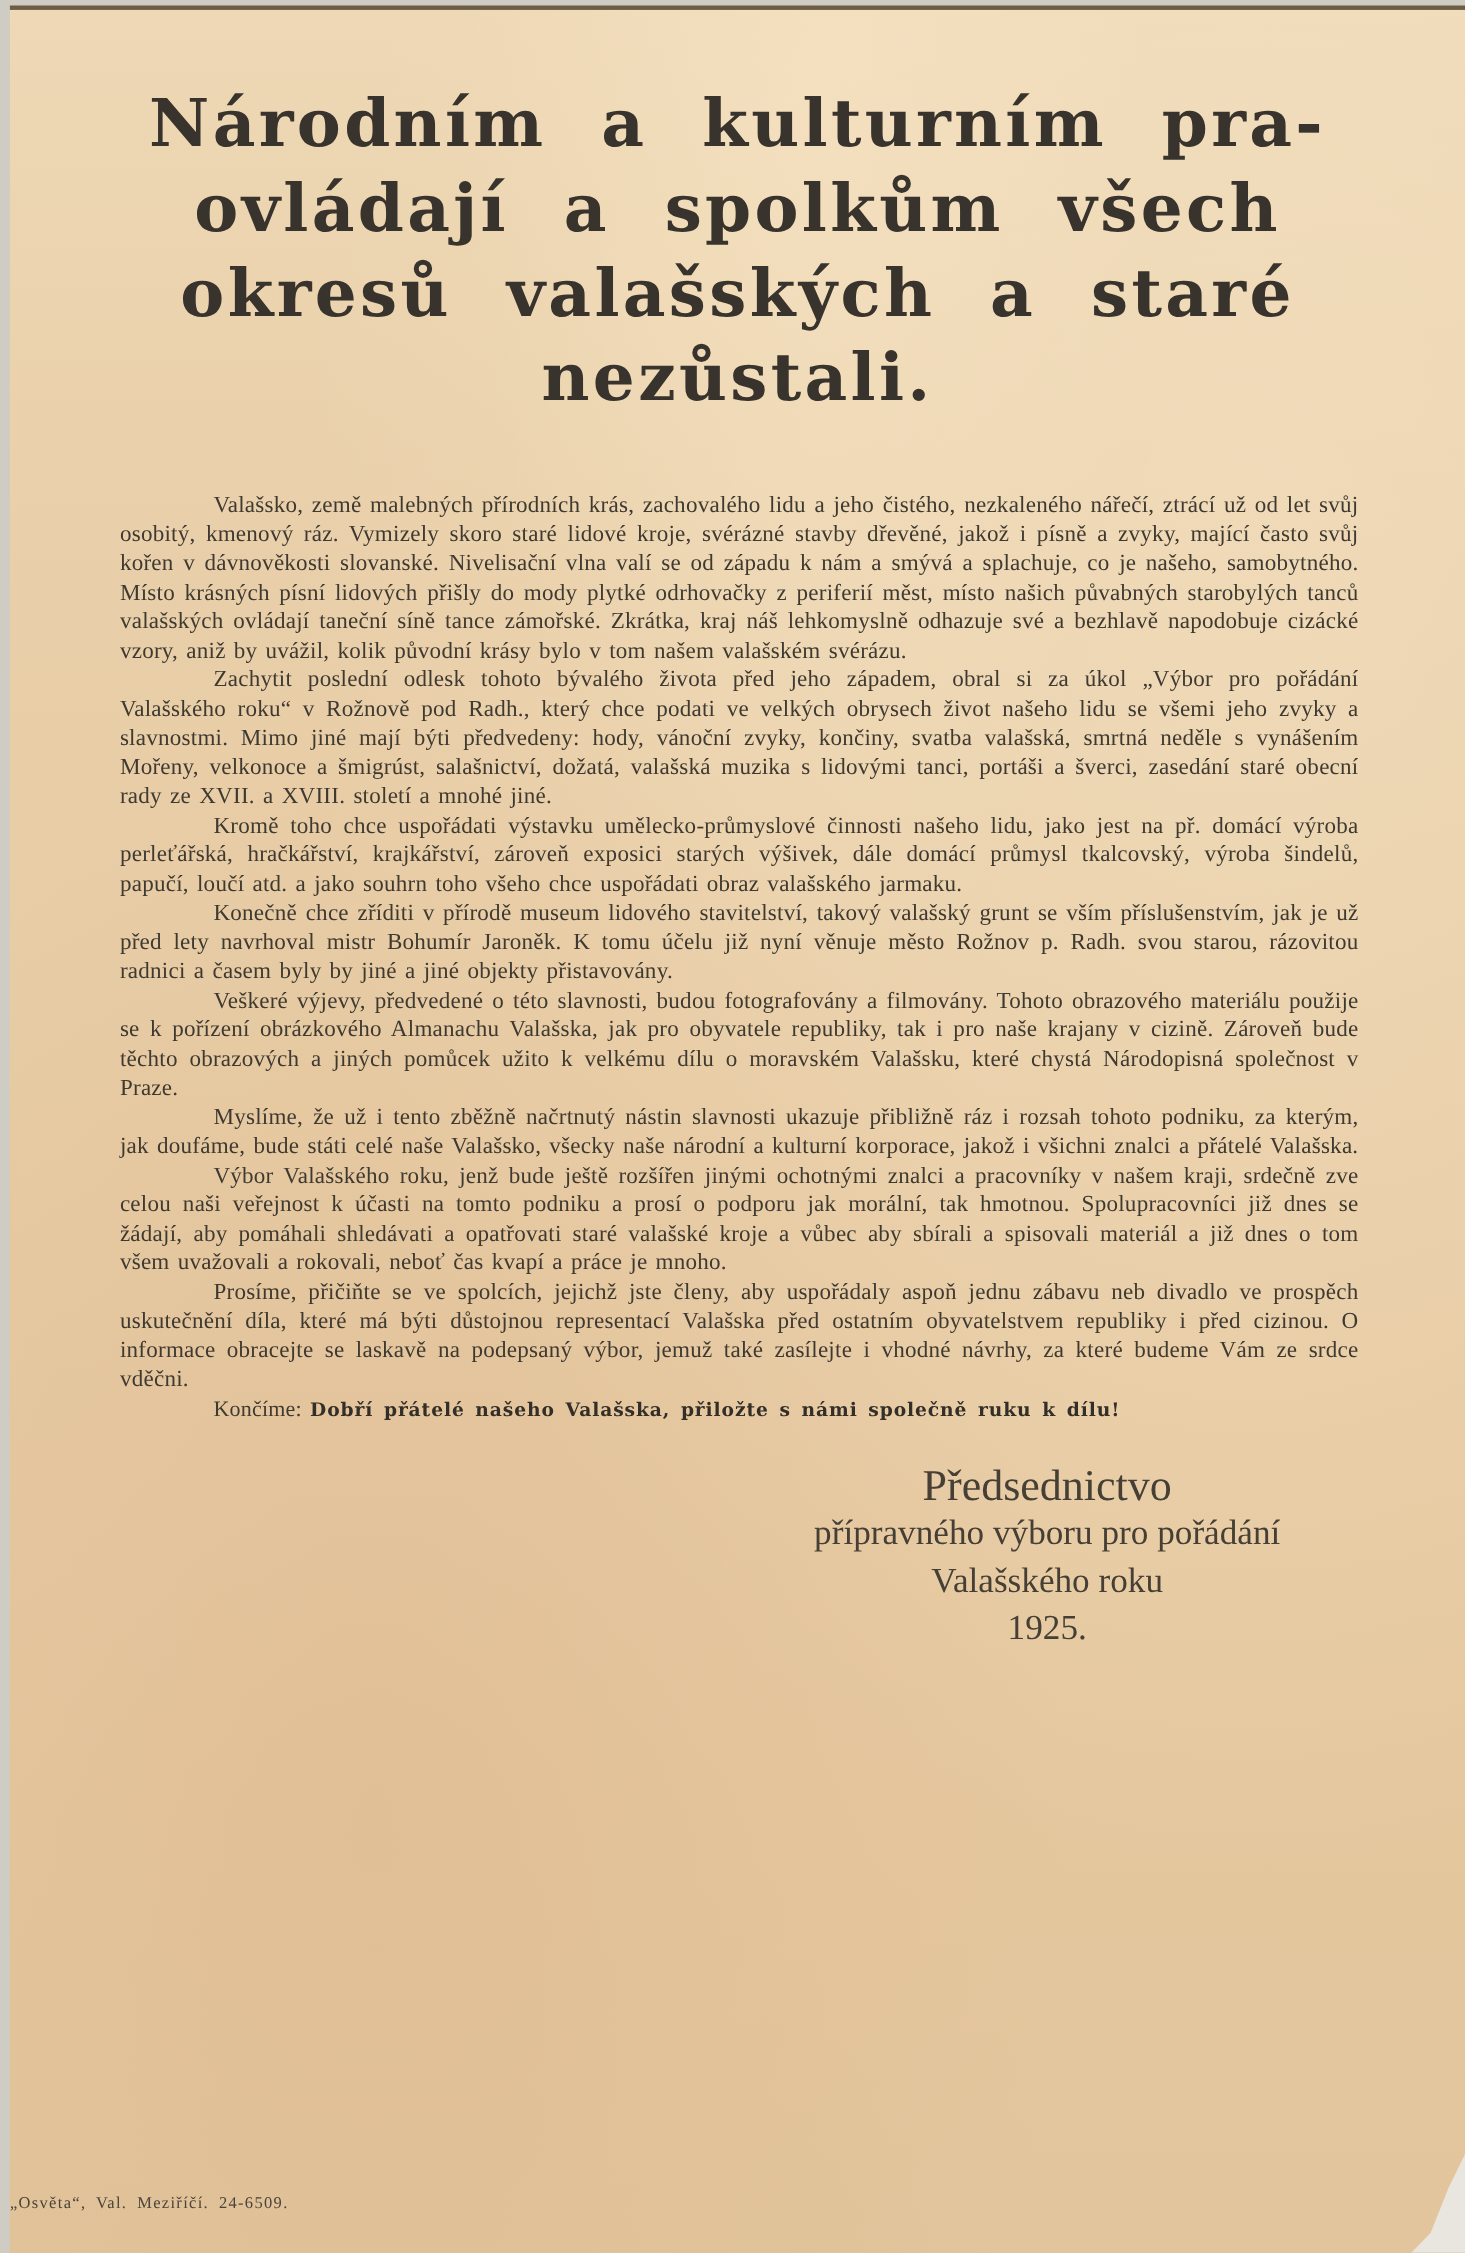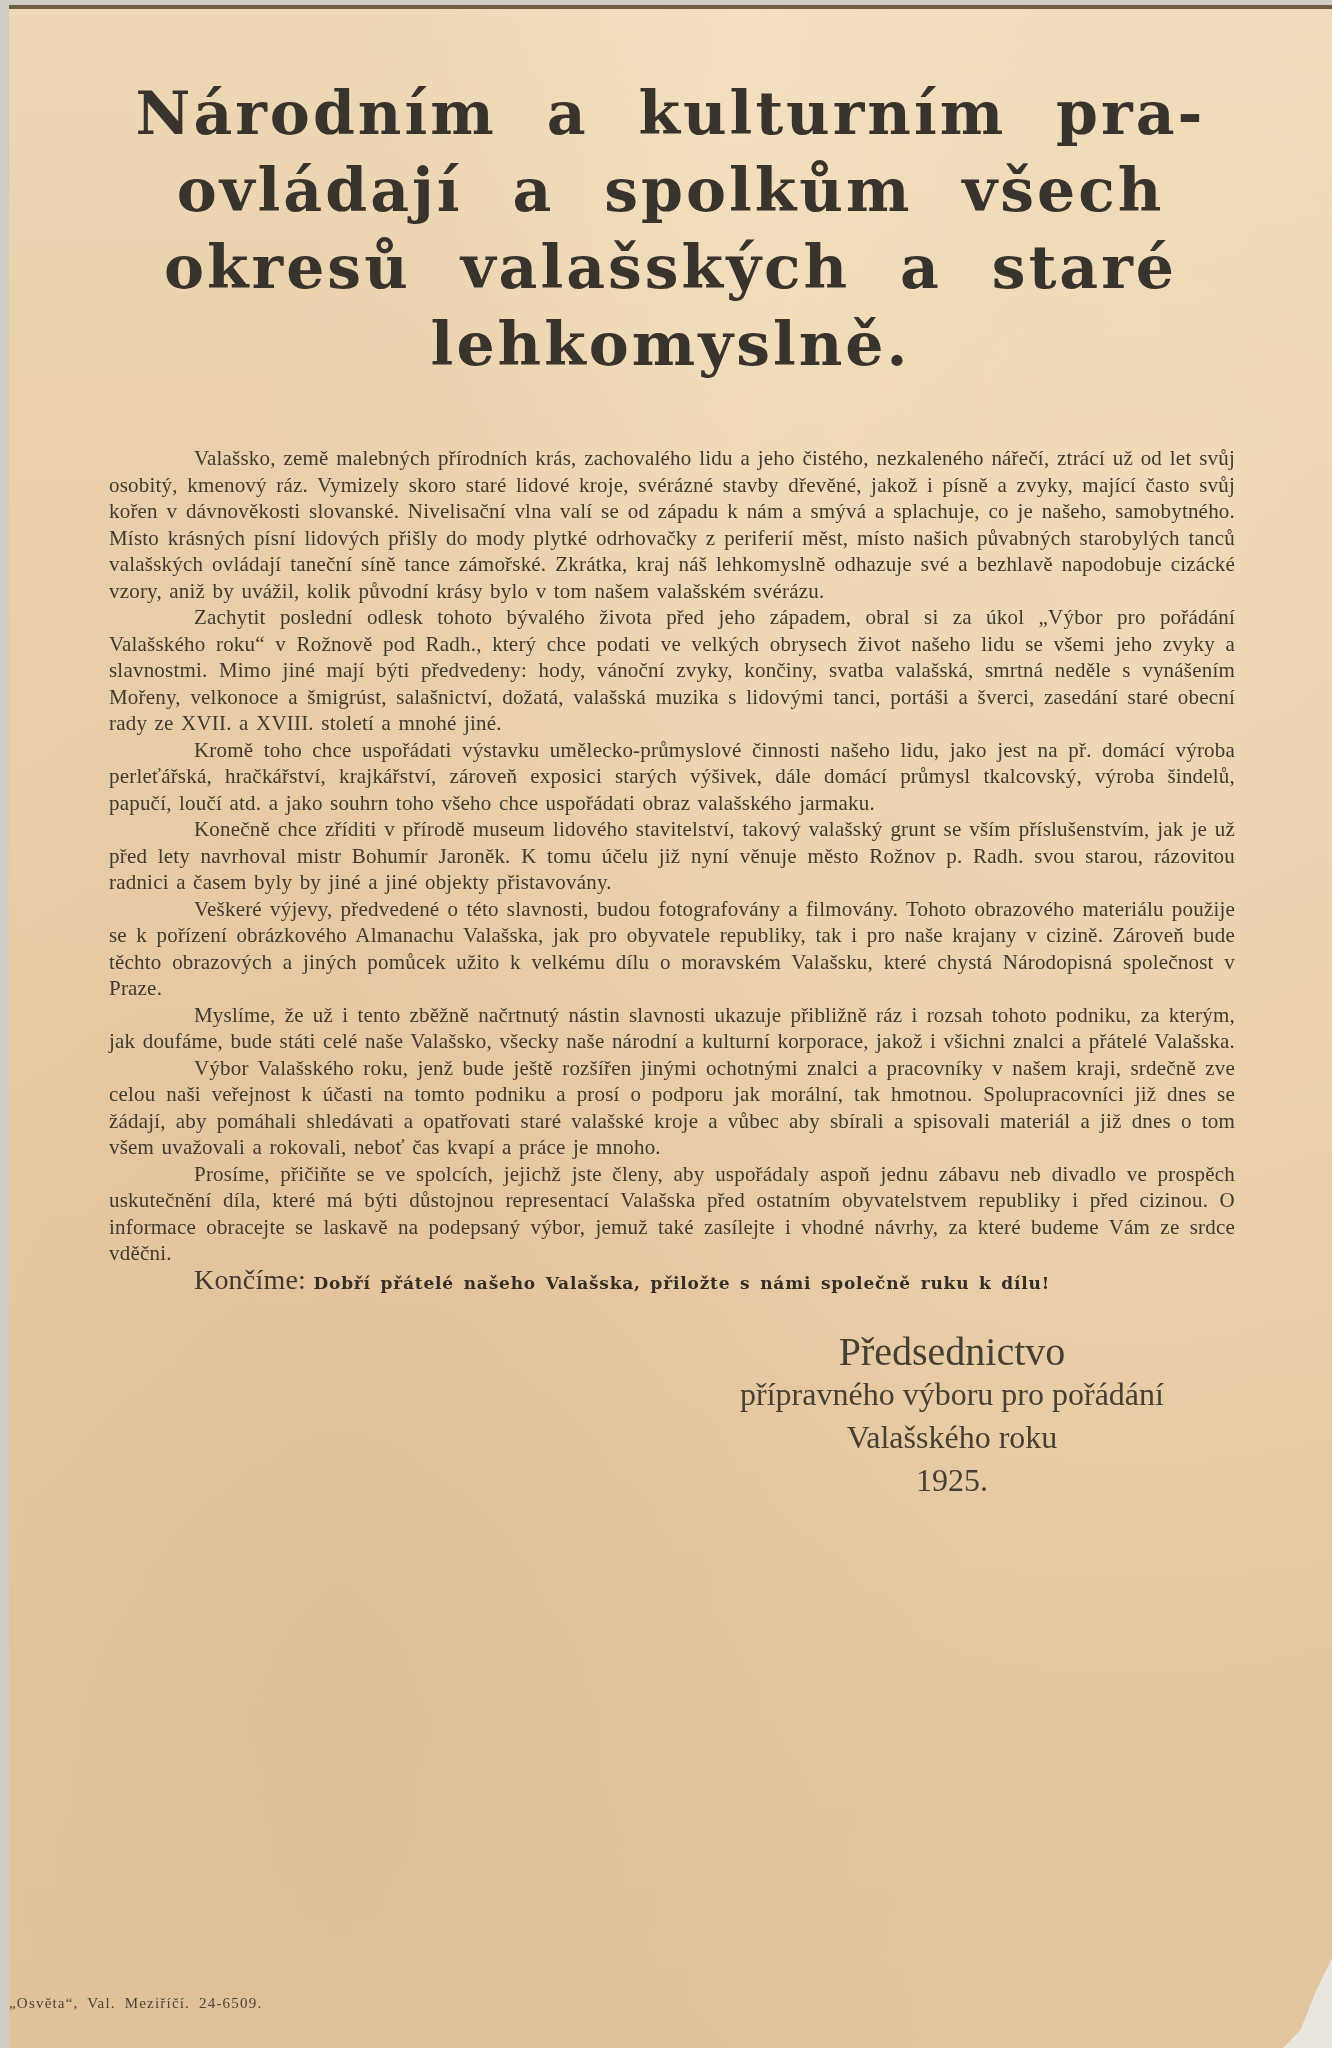--- a/index.html
+++ b/index.html
@@ -56,21 +56,21 @@
     word-spacing: 2px;
   }
   .body-block p {
     margin: 0;
     text-indent: 85px;
   }
   .closing {
     margin-top: 2px;
   }
   .closing .closing-prefix {
-    font-size: 28px;
+    font-size: 20px;
   }
   .closing .closing-bold {
     font-family: "DejaVu Serif", serif;
     font-weight: 700;
     font-size: 17px;
     letter-spacing: 0.8px;
     word-spacing: 3px;
     color: #332e27;
   }
   .dateline {
@@ -101,21 +101,21 @@
 </style>
 </head>
 <body>
 
 <div id="paper">
 
   <div class="title-block">
     <div>Národním a kulturním pra-</div>
     <div>ovládají a spolkům všech</div>
     <div>okresů valašských a staré</div>
-    <div>lehkomyslně.</div>
+    <div>nezůstali.</div>
   </div>
 
   <div class="body-block">
     <p>Valašsko, země malebných přírodních krás, zachovalého lidu a jeho čistého, nezkaleného nářečí, ztrácí už od let svůj osobitý, kmenový ráz. Vymizely skoro staré lidové kroje, svérázné stavby dřevěné, jakož i písně a zvyky, mající často svůj kořen v dávnověkosti slovanské. Nivelisační vlna valí se od západu k nám a smývá a splachuje, co je našeho, samobytného. Místo krásných písní lidových přišly do mody plytké odrhovačky z periferií měst, místo našich půvabných starobylých tanců valašských ovládají taneční síně tance zámořské. Zkrátka, kraj náš lehkomyslně odhazuje své a bezhlavě napodobuje cizácké vzory, aniž by uvážil, kolik původní krásy bylo v tom našem valašském svérázu.</p>
     <p>Zachytit poslední odlesk tohoto bývalého života před jeho západem, obral si za úkol „Výbor pro pořádání Valašského roku“ v Rožnově pod Radh., který chce podati ve velkých obrysech život našeho lidu se všemi jeho zvyky a slavnostmi. Mimo jiné mají býti předvedeny: hody, vánoční zvyky, končiny, svatba valašská, smrtná neděle s vynášením Mořeny, velkonoce a šmigrúst, salašnictví, dožatá, valašská muzika s lidovými tanci, portáši a šverci, zasedání staré obecní rady ze XVII. a XVIII. století a mnohé jiné.</p>
     <p>Kromě toho chce uspořádati výstavku umělecko-průmyslové činnosti našeho lidu, jako jest na př. domácí výroba perleťářská, hračkářství, krajkářství, zároveň exposici starých výšivek, dále domácí průmysl tkalcovský, výroba šindelů, papučí, loučí atd. a jako souhrn toho všeho chce uspořádati obraz valašského jarmaku.</p>
     <p>Konečně chce zříditi v přírodě museum lidového stavitelství, takový valašský grunt se vším příslušenstvím, jak je už před lety navrhoval mistr Bohumír Jaroněk. K tomu účelu již nyní věnuje město Rožnov p. Radh. svou starou, rázovitou radnici a časem byly by jiné a jiné objekty přistavovány.</p>
     <p>Veškeré výjevy, předvedené o této slavnosti, budou fotografovány a filmovány. Tohoto obrazového materiálu použije se k pořízení obrázkového Almanachu Valašska, jak pro obyvatele republiky, tak i pro naše krajany v cizině. Zároveň bude těchto obrazových a jiných pomůcek užito k velkému dílu o moravském Valašsku, které chystá Národopisná společnost v Praze.</p>
     <p>Myslíme, že už i tento zběžně načrtnutý nástin slavnosti ukazuje přibližně ráz i rozsah tohoto podniku, za kterým, jak doufáme, bude státi celé naše Valašsko, všecky naše národní a kulturní korporace, jakož i všichni znalci a přátelé Valašska.</p>
     <p>Výbor Valašského roku, jenž bude ještě rozšířen jinými ochotnými znalci a pracovníky v našem kraji, srdečně zve celou naši veřejnost k účasti na tomto podniku a prosí o podporu jak morální, tak hmotnou. Spolupracovníci již dnes se žádají, aby pomáhali shledávati a opatřovati staré valašské kroje a vůbec aby sbírali a spisovali materiál a již dnes o tom všem uvažovali a rokovali, neboť čas kvapí a práce je mnoho.</p>

